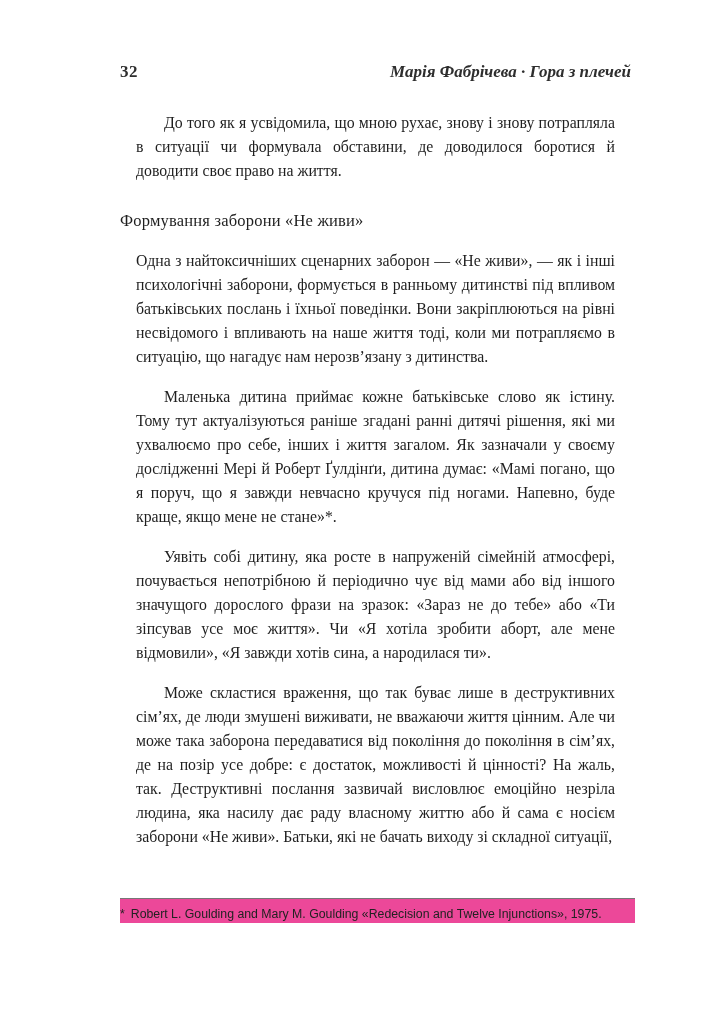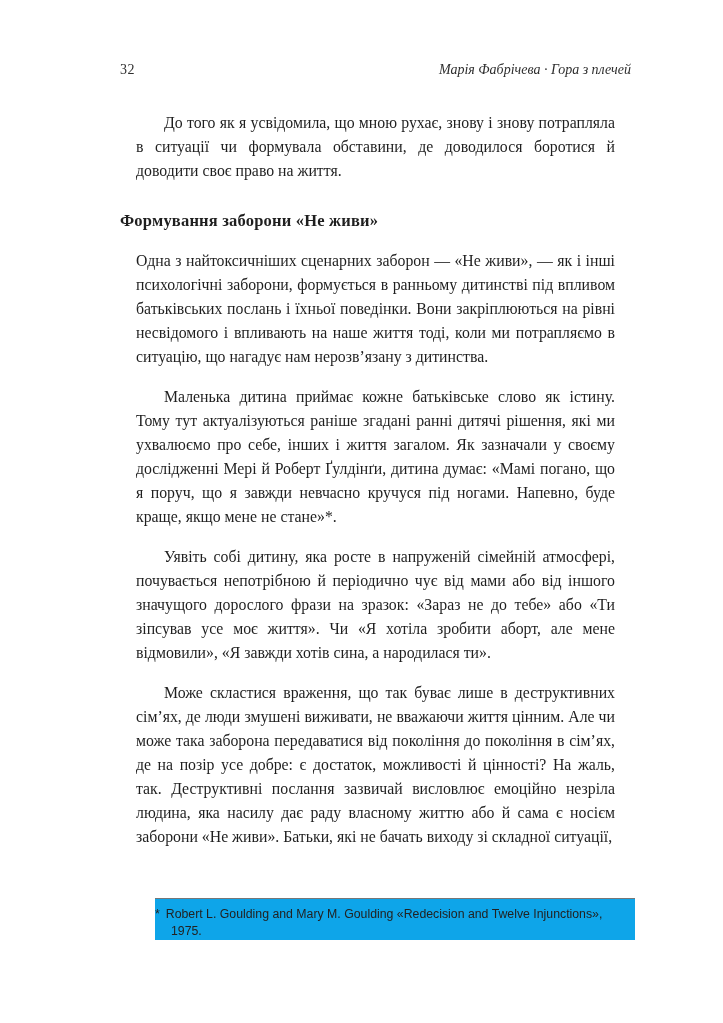--- a/index.html
+++ b/index.html
@@ -18,22 +18,23 @@
     overflow: hidden;
   }
   .pagehead {
     position: absolute;
     top: 46px;
     left: 120px;
     right: 92px;
     display: flex;
     justify-content: space-between;
     align-items: baseline;
-    font-size: 14px;
+    font-size: 17px;
     color: #2e2e2e;
+    font-weight: bold;
   }
   .pagenum {
     font-style: normal;
     letter-spacing: 0.5px;
   }
   .running {
     font-style: italic;
     margin-top: 16px;
   }
   .content {
@@ -50,32 +51,31 @@
     -webkit-hyphens: auto;
   }
   .content p {
     margin: 16px;
   }
   .content p.indent {
     text-indent: 28px;
   }
   .content h2 {
     font-size: 16.5px;
-    font-weight: bold;
+    font-weight: normal;
     text-align: left;
     margin: 26px 0 16px 0;
     letter-spacing: 0.2px;
   }
   .footnote {
     position: absolute;
     left: 120px;
     right: 88px;
     top: 898px;
-    background: #0ea5e9;
-    margin-left: 35px;
+    background: #ec4899;
   }
   .rule {
     border-top: 1px solid #777;
     width: 100%;
     height: 0;
     margin-bottom: 7px;
   }
   .fntext {
     font-family: "Liberation Sans", "DejaVu Sans", sans-serif;
     font-size: 12.3px;

